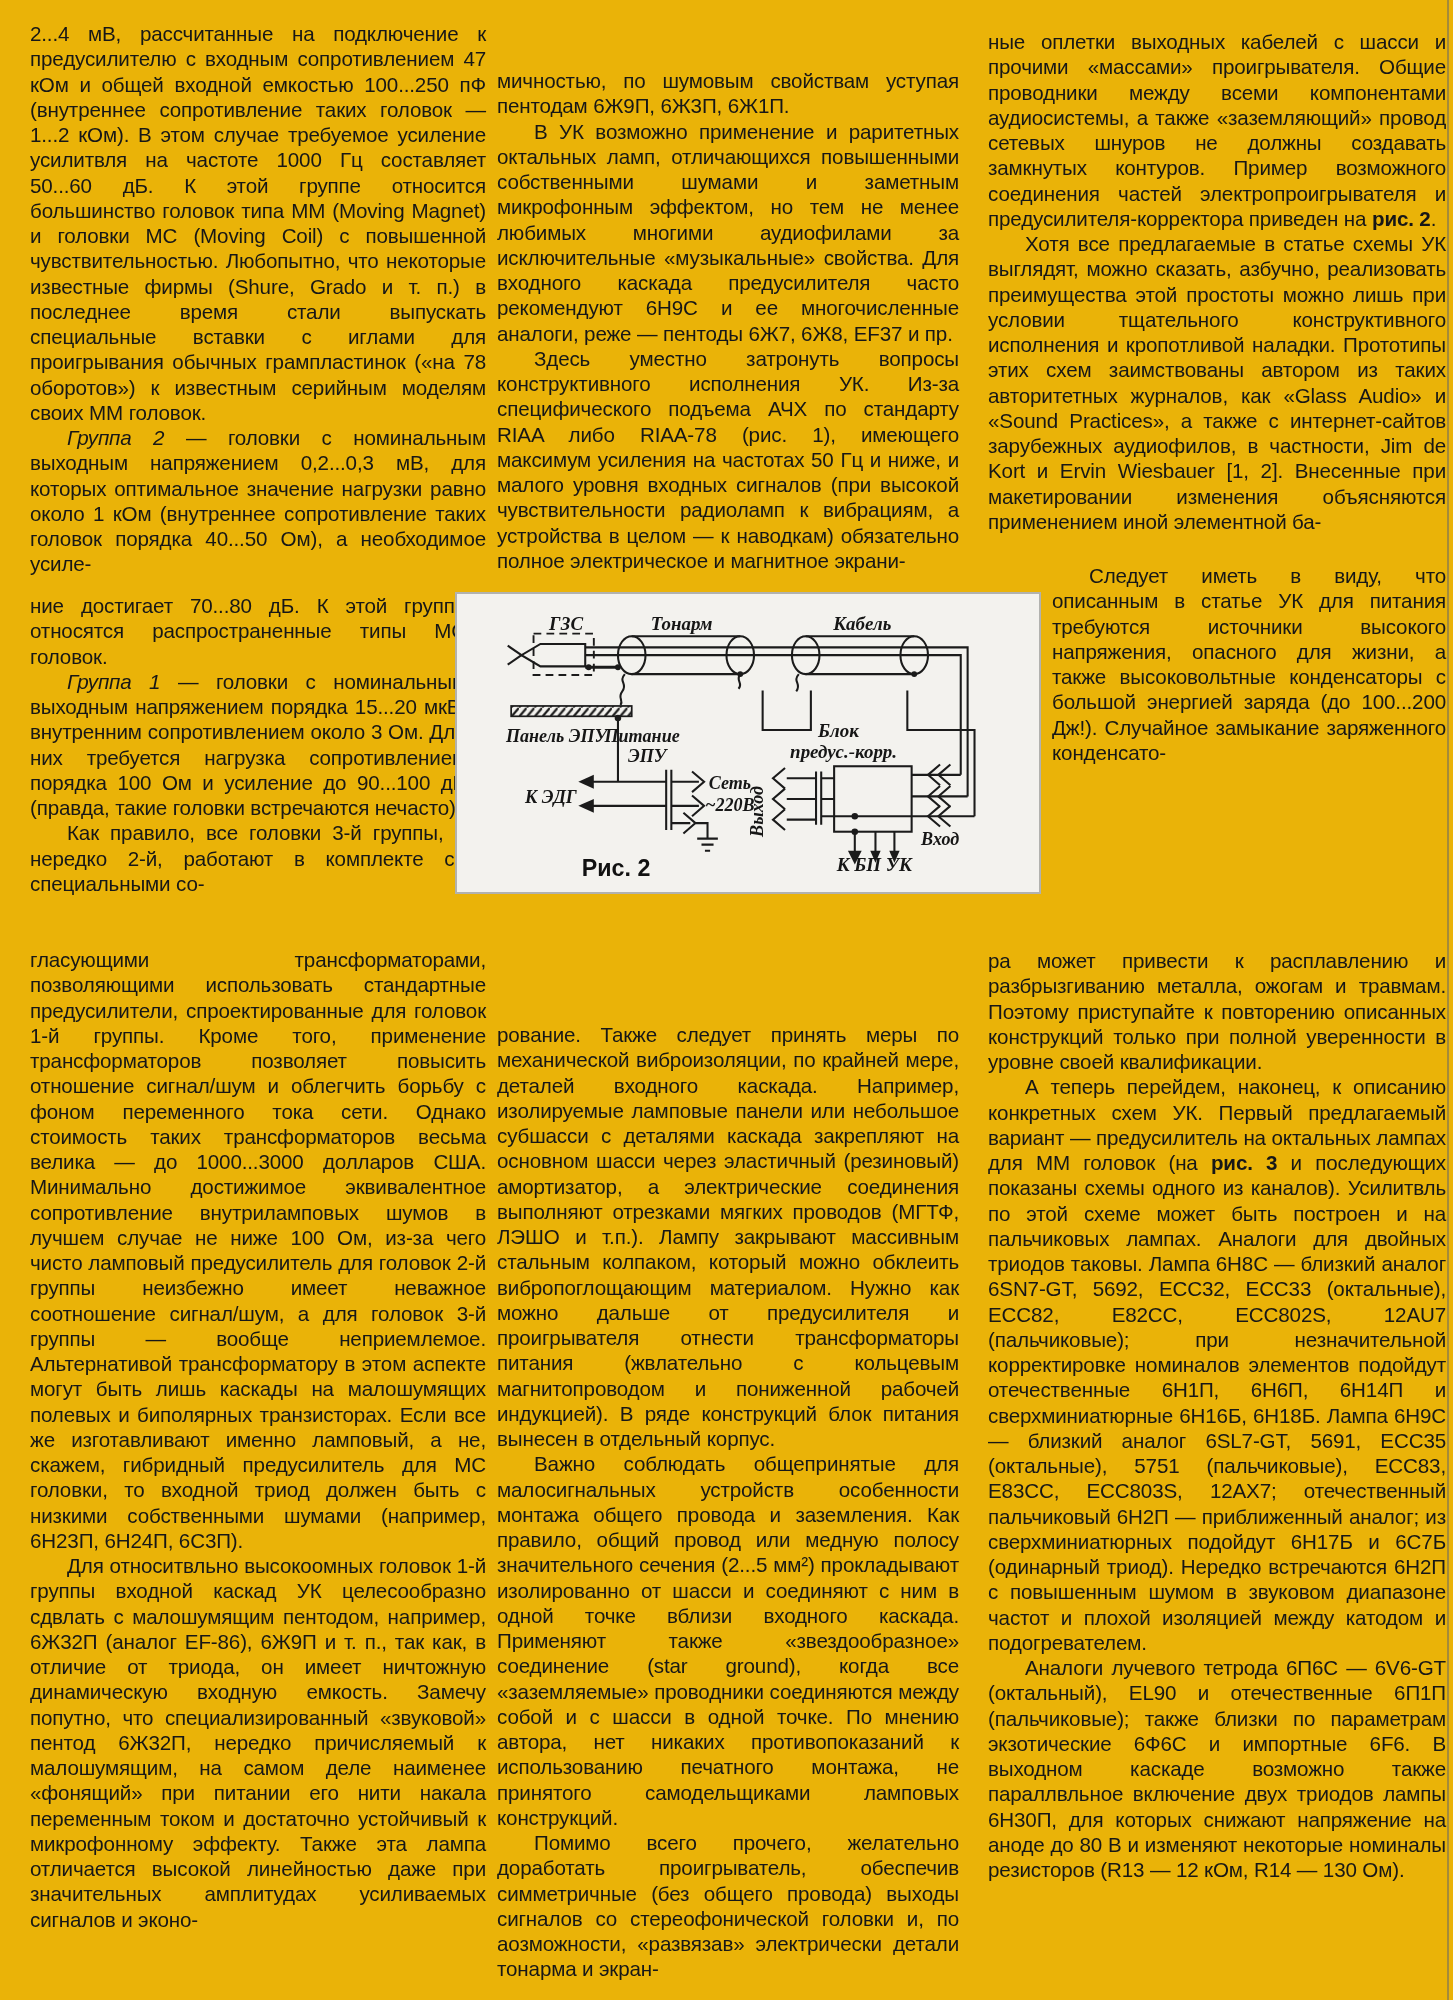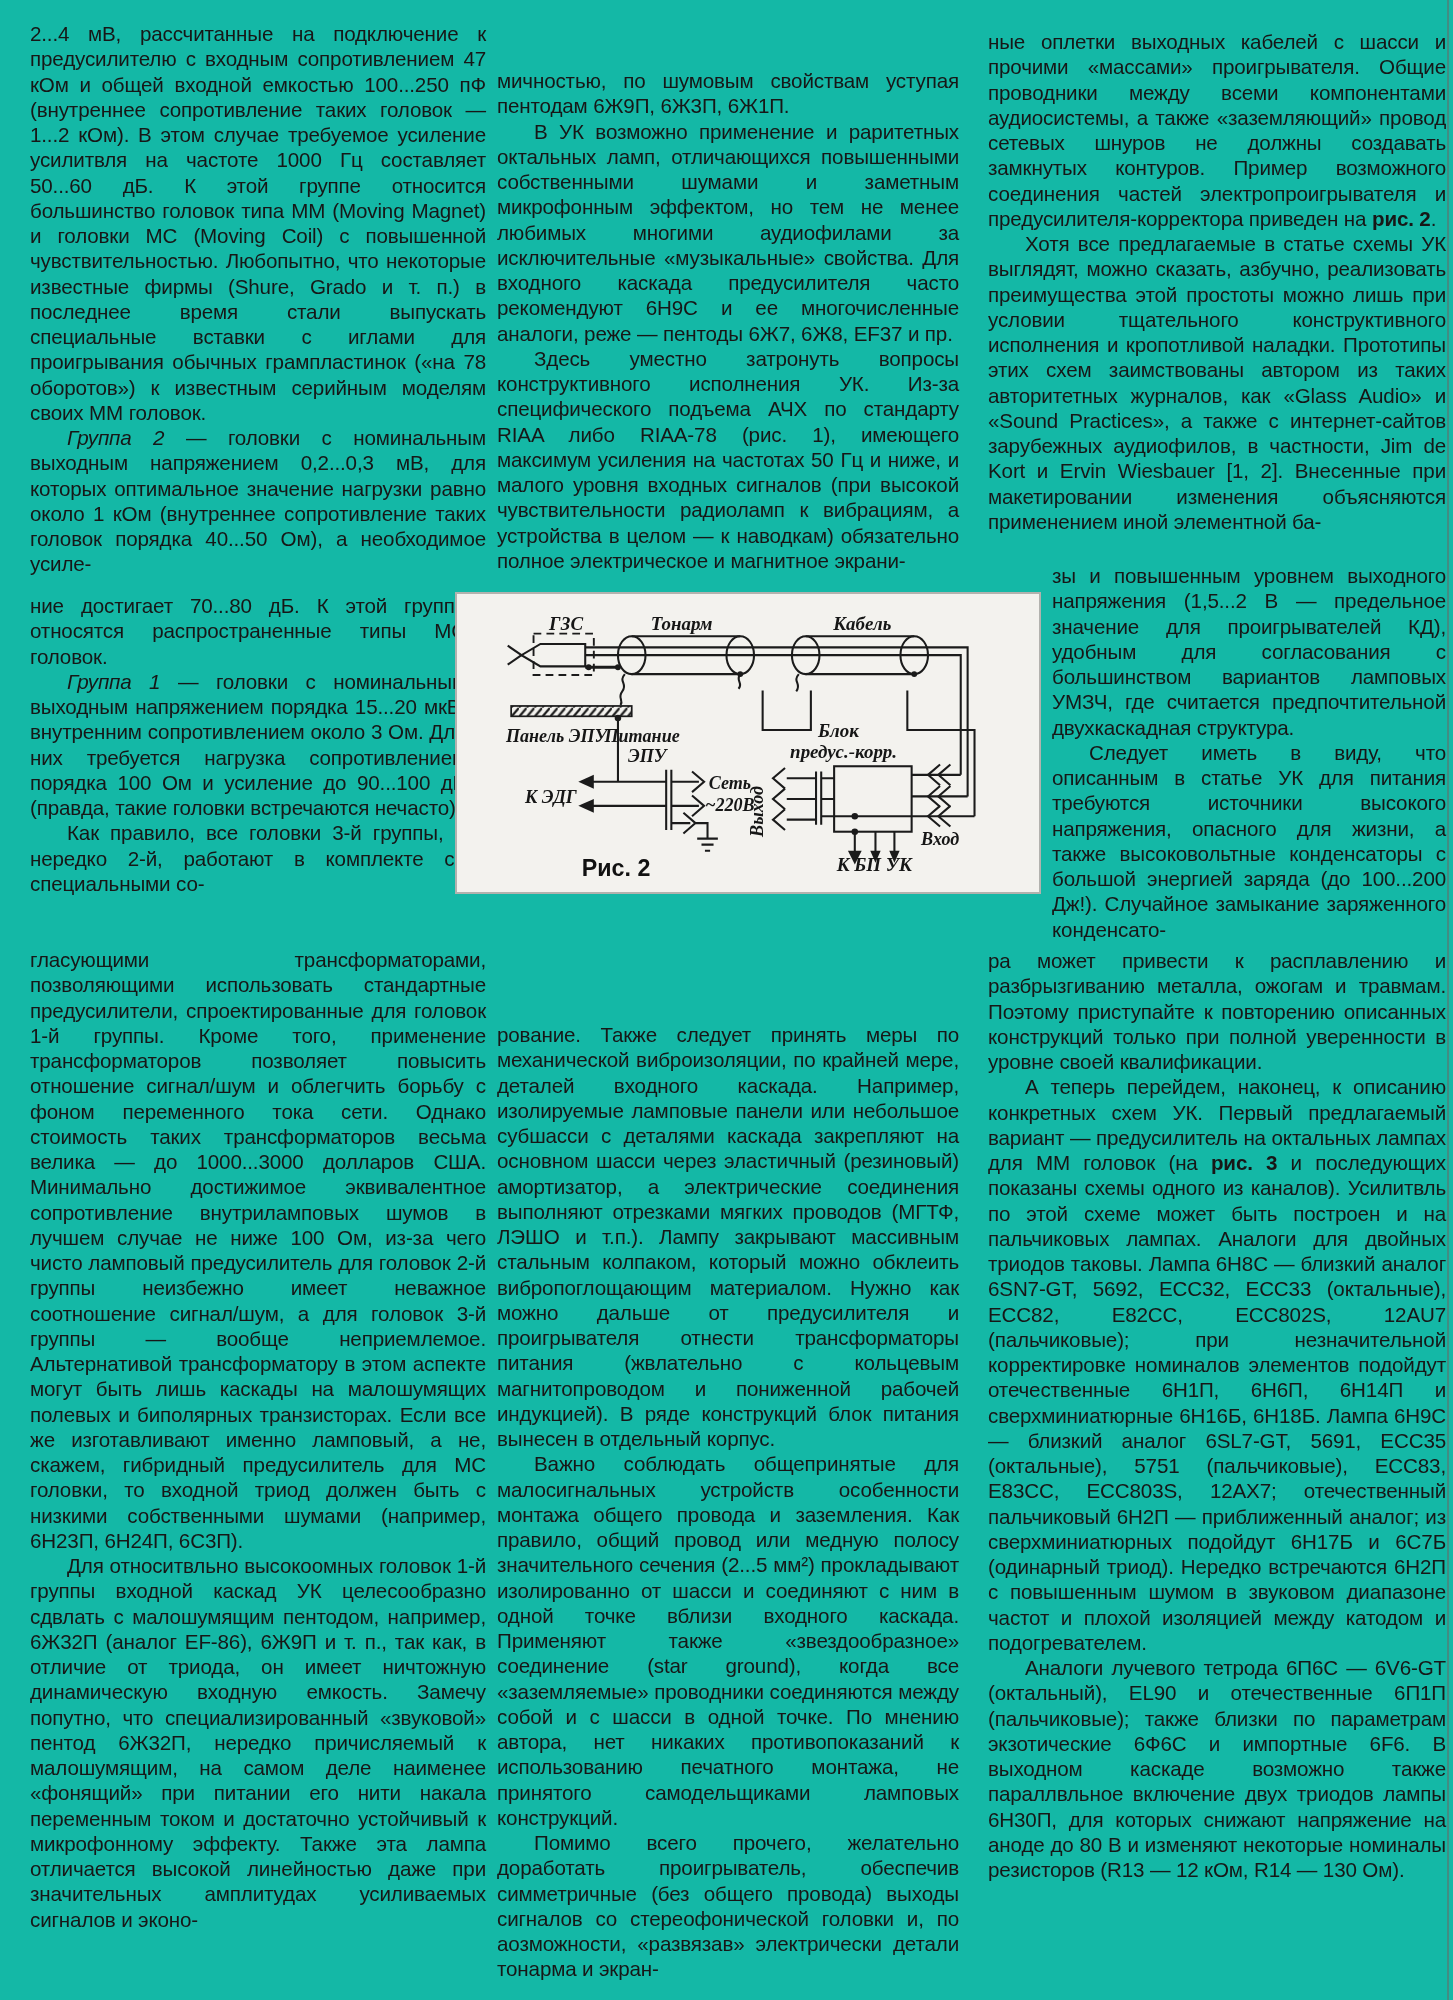--- a/index.html
+++ b/index.html
@@ -1,18 +1,18 @@
 <!DOCTYPE html>
 <html><head>
 <meta charset="utf-8">
 <style>
   html,body { margin:0; padding:0; background:#dddcd8; }
   .page {
     position:relative; width:1453px; height:2000px;
-    background:#14b8a6; overflow:hidden;
+    background:#eab308; overflow:hidden;
     font-family:"Liberation Sans", sans-serif;
     color:#171717;
   }
   .seg {
     position:absolute; text-align:justify;
     font-size:20.6px; line-height:25.25px; letter-spacing:-0.15px;
   }
   .seg p { margin:0; padding:0; }
   .seg p.ind { text-indent:37px; }
   .seg i.lead { font-style:italic; }
@@ -74,21 +74,20 @@
       <p class="ind">Помимо всего прочего, желательно доработать проигрыватель, обеспечив симметричные (без общего провода) выходы сигналов со стереофонической головки и, по аозможности, «развязав» электрически детали тонарма и экран-</p>
     </div>
   </div>
 
   <div class="col">
     <div class="seg" style="left:988px; top:21px; width:458px;margin-top:8px;">
       <p><span>ные оплетки выходных кабелей с шасси и прочими «массами» проигрывателя. Общие проводники между всеми компонентами аудиосистемы, а также «заземляющий» провод сетевых шнуров не должны создавать замкнутых контуров. Пример возможного соединения частей электропроигрывателя и предусилителя-корректора приведен на </span><b class="figref">рис. 2</b><span>.</span></p>
       <p class="ind">Хотя все предлагаемые в статье схемы УК выглядят, можно сказать, азбучно, реализовать преимущества этой простоты можно лишь при условии тщательного конструктивного исполнения и кропотливой наладки. Прототипы этих схем заимствованы автором из таких авторитетных журналов, как «Glass Audio» и «Sound Practices», а также с интернет-сайтов зарубежных аудиофилов, в частности, Jim de Kort и Ervin Wiesbauer [1, 2]. Внесенные при макетировании изменения объясняются применением иной элементной ба-</p>
     </div>
     <div class="seg" style="left:1052px; top:563px; width:394px;">
-      <p>зы и повышенным уровнем выходного напряжения (1,5...2 В — предельное значение для проигрывателей КД), удобным для согласования с большинством вариантов ламповых УМЗЧ, где считается предпочтительной двухкаскадная структура.</p>
       <p class="ind">Следует иметь в виду, что описанным в статье УК для питания требуются источники высокого напряжения, опасного для жизни, а также высоковольтные конденсаторы с большой энергией заряда (до 100...200 Дж!). Случайное замыкание заряженного конденсато-</p>
     </div>
     <div class="seg" style="left:988px; top:948px; width:458px;">
       <p>ра может привести к расплавлению и разбрызгиванию металла, ожогам и травмам. Поэтому приступайте к повторению описанных конструкций только при полной уверенности в уровне своей квалификации.</p>
       <p class="ind"><span>А теперь перейдем, наконец, к описанию конкретных схем УК. Первый предлагаемый вариант — предусилитель на октальных лампах для ММ головок (на </span><b class="figref">рис. 3</b><span> и последующих показаны схемы одного из каналов). Усилитвль по этой схеме может быть построен и на пальчиковых лампах. Аналоги для двойных триодов таковы. Лампа 6Н8С — близкий аналог 6SN7-GT, 5692, ECC32, ECC33 (октальные), ECC82, E82CC, ECC802S, 12AU7 (пальчиковые); при незначительной корректировке номиналов элементов подойдут отечественные 6Н1П, 6Н6П, 6Н14П и сверхминиатюрные 6Н16Б, 6Н18Б. Лампа 6Н9С — близкий аналог 6SL7-GT, 5691, ECC35 (октальные), 5751 (пальчиковые), ECC83, E83CC, ECC803S, 12AX7; отечественный пальчиковый 6Н2П — приближенный аналог; из сверхминиатюрных подойдут 6Н17Б и 6С7Б (одинарный триод). Нередко встречаются 6Н2П с повышенным шумом в звуковом диапазоне частот и плохой изоляцией между катодом и подогревателем.</span></p>
       <p class="ind">Аналоги лучевого тетрода 6П6С — 6V6-GT (октальный), EL90 и отечественные 6П1П (пальчиковые); также близки по параметрам экзотические 6Ф6С и импортные 6F6. В выходном каскаде возможно также параллвльное включение двух триодов лампы 6Н30П, для которых снижают напряжение на аноде до 80 В и изменяют некоторые номиналы резисторов (R13 — 12 кОм, R14 — 130 Ом).</p>
     </div>
   </div>
 
   <div class="figure-box">

